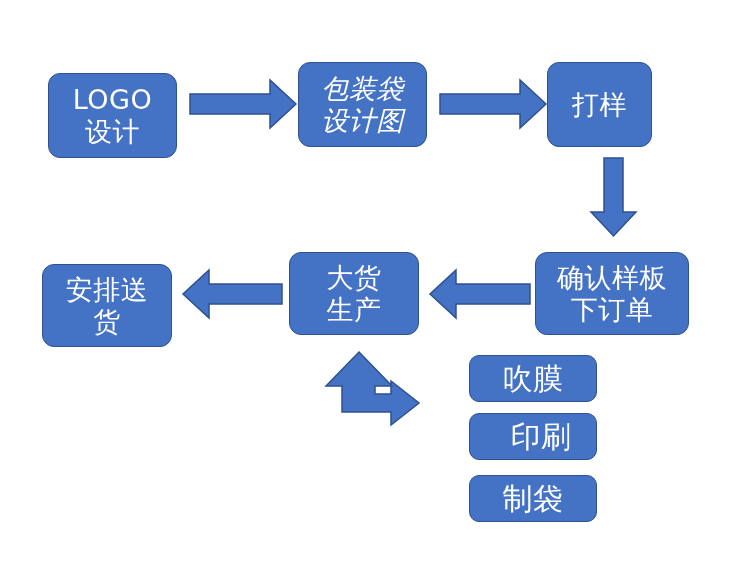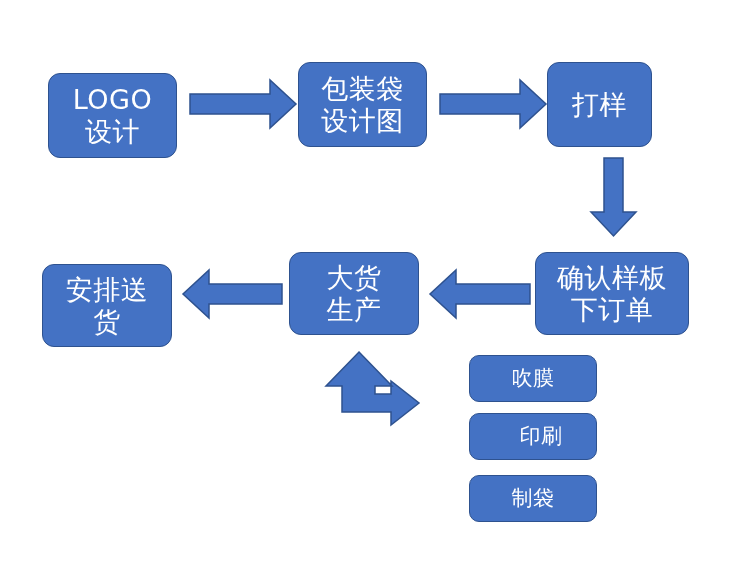--- a/index.html
+++ b/index.html
@@ -31,25 +31,25 @@
     display: flex;
     align-items: center;
     justify-content: center;
     text-align: center;
     line-height: 1.18;
     letter-spacing: 0.5px;
     white-space: pre-line;
     font-weight: 400;
   }
   .node-lg { font-size: 27px; }
-  .node-sm { font-size: 21px; }
+  .node-sm { font-size: 30px; }
 
   
   #n-logo      { left: 48px;  top: 62px;  width: 129px; height: 85px; margin-top: 11px; }
-  #n-bag       { left: 298px; top: 62px;  width: 129px; height: 85px; }
+  #n-bag       { left: 298px; top: 62px;  width: 129px; height: 85px; font-style: italic; }
   #n-proof     { left: 547px; top: 62px;  width: 105px; height: 85px; }
   #n-confirm   { left: 535px; top: 252px; width: 154px; height: 83px; }
   #n-massprod  { left: 289px; top: 252px; width: 130px; height: 83px; }
   #n-delivery  { left: 42px;  top: 264px; width: 130px; height: 83px; }
   #n-blowfilm  { left: 469px; top: 355px; width: 128px; height: 47px; border-radius: 10px; }
   #n-printing  { left: 469px; top: 413px; width: 128px; height: 47px; border-radius: 10px; padding-left: 16px; }
   #n-bagmaking { left: 469px; top: 475px; width: 128px; height: 47px; border-radius: 10px; }
 
   .arrow-layer {
     position: absolute;

